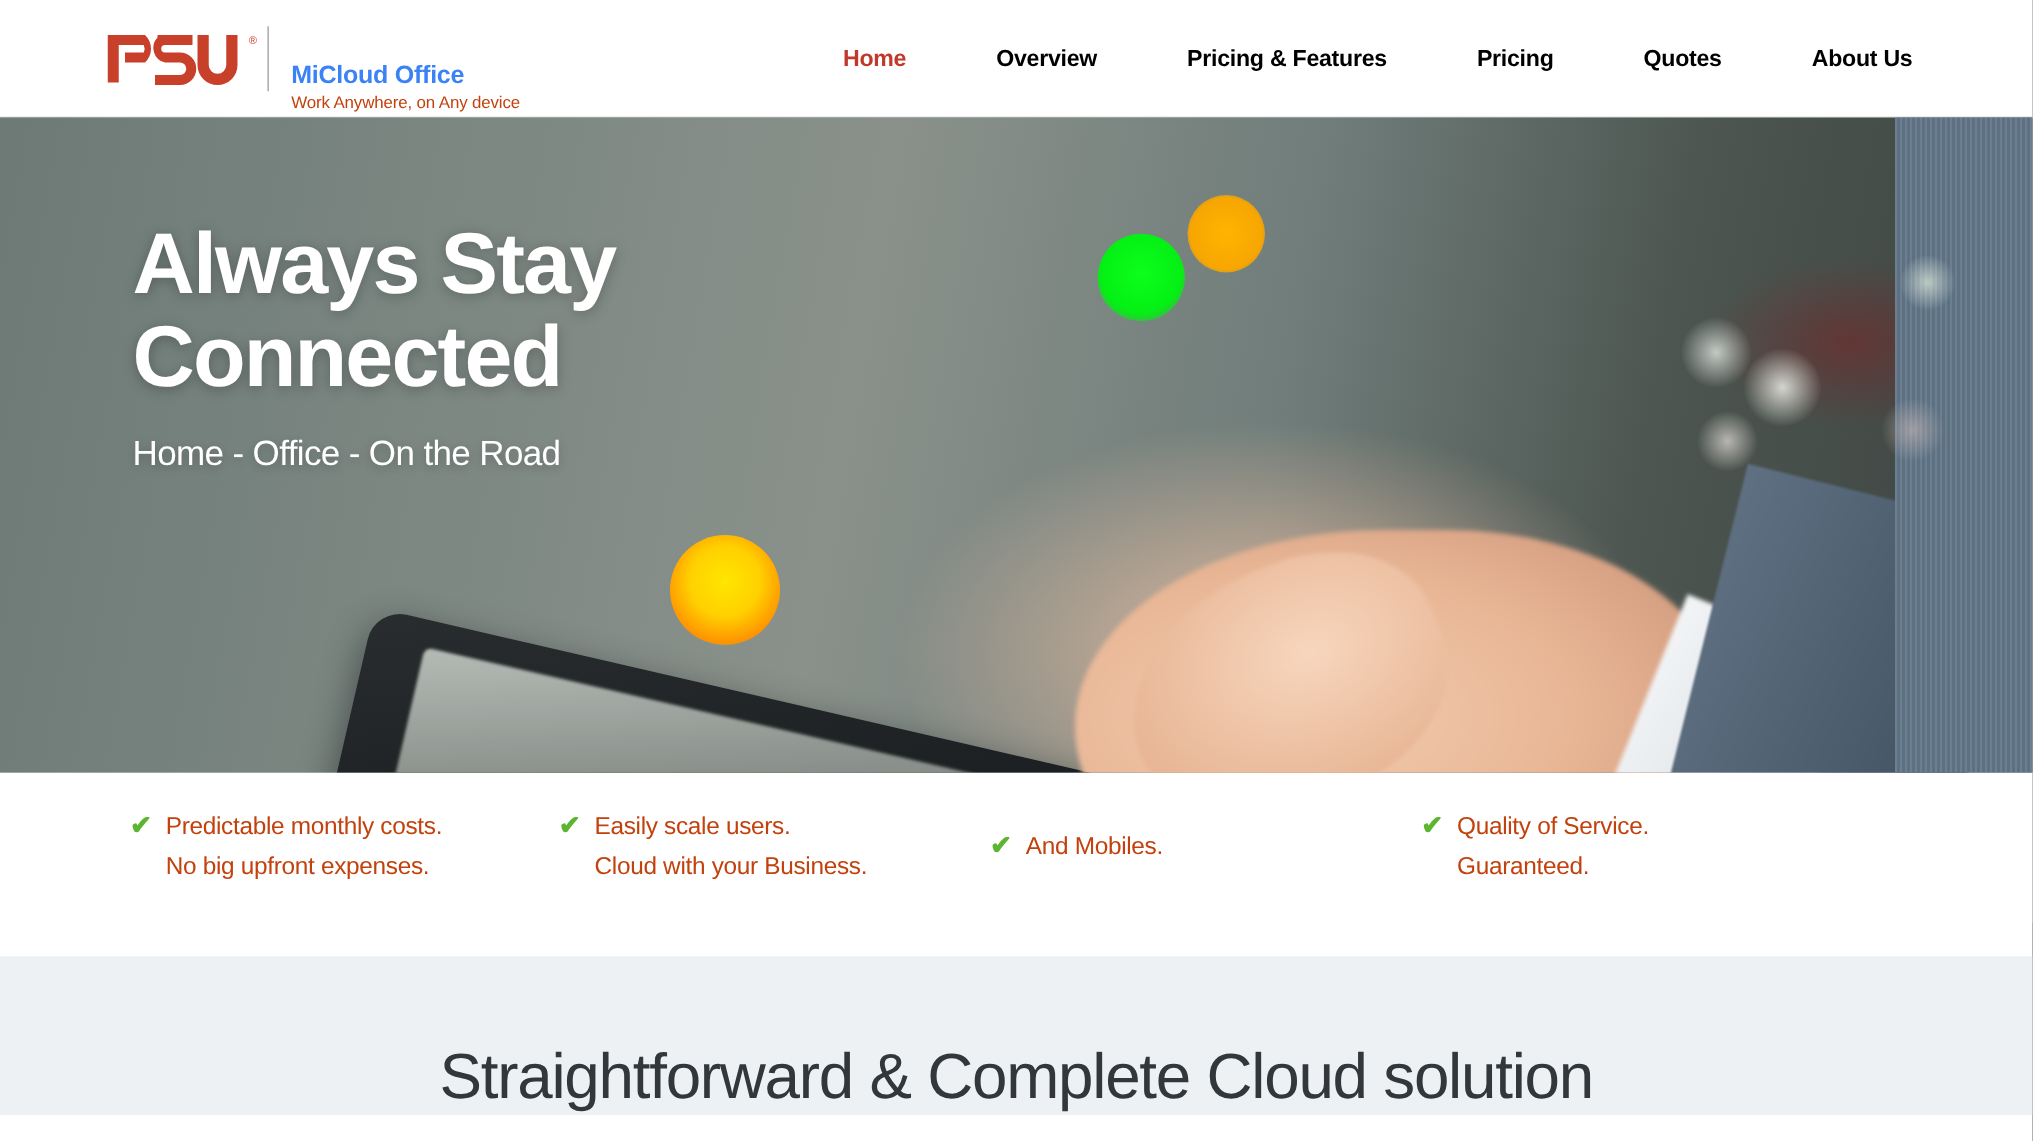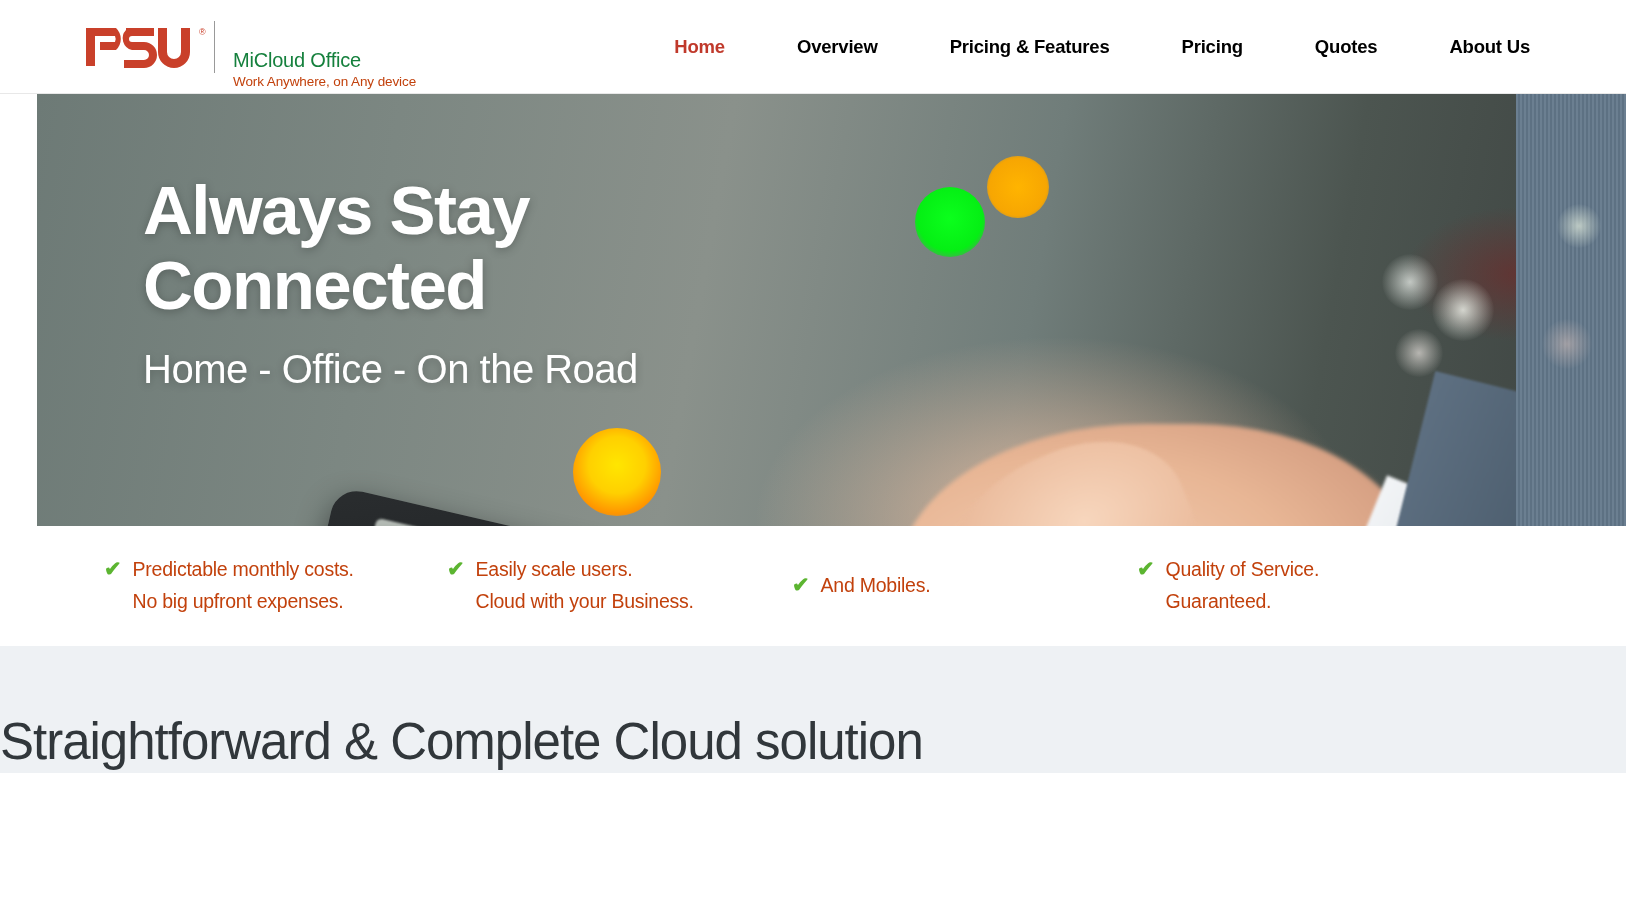--- a/index.html
+++ b/index.html
@@ -43,22 +43,22 @@
   }
   .brand-divider{
     width:1px;
     height:52px;
     background:#999;
     margin:0 18px 0 8px;
   }
   .brand-text{ display:flex; flex-direction:column; justify-content:center; }
   .brand-title{
     font-size:20px;
-    font-weight:normal;
-    color:#15803d;
+    font-weight:bold;
+    color:#3b82f6;
     letter-spacing:-0.2px;
     line-height:1.15;
     margin-top:46px;
   }
   .brand-sub{
     font-size:13.5px;
     color:#c2410c;
     line-height:1.3;
     margin-top:1px;
     letter-spacing:-0.1px;
@@ -79,24 +79,23 @@
     letter-spacing:-0.2px;
     white-space:nowrap;
     cursor:pointer;
   }
   .nav-item:last-child{ padding-right:0; }
   .nav-item.active{ color:#c0392b; }
 
   
   .hero{
     position:relative;
-    height:432px;
+    height:524px;
     overflow:hidden;
     background:#5d6b68;
-    margin-left:37px;
   }
   .hero-photo{
     position:absolute; inset:0;
     background:
       
       linear-gradient(95deg, rgba(0,0,0,0) 0%, rgba(0,0,0,0) 88%, rgba(86,106,124,0.0) 100%),
       radial-gradient(ellipse 300px 200px at 1180px 470px, rgba(233,182,150,0.85), rgba(233,182,150,0) 70%),
       radial-gradient(ellipse 420px 260px at 1020px 430px, rgba(240,195,165,0.9), rgba(240,195,165,0) 72%),
       radial-gradient(ellipse 150px 90px at 1480px 180px, rgba(120,35,35,0.55), rgba(120,35,35,0) 75%),
       linear-gradient(100deg,#6d7a76 0%, #7c8782 22%, #8a918b 42%, #707d7a 62%, #4c5550 80%, #3c4240 100%);
@@ -187,21 +186,21 @@
   .hero-title{
     font-size:69px;
     font-weight:bold;
     color:#ffffff;
     line-height:1.08;
     letter-spacing:-1.5px;
     text-shadow:0 2px 10px rgba(0,0,0,0.25);
   }
   .hero-sub{
     margin-top:24px;
-    font-size:40px;
+    font-size:28px;
     font-weight:400;
     color:#ffffff;
     letter-spacing:-0.5px;
     text-shadow:0 2px 8px rgba(0,0,0,0.22);
   }
 
   
   .bullets{
     height:120px;
     background:#ffffff;
@@ -233,20 +232,22 @@
     letter-spacing:-0.25px;
     white-space:nowrap;
   }
 
   
   .lower{
     height:127px;
     background:#eef1f4;
     display:flex;
     align-items:flex-end;
+    justify-content:center;
+    margin-top:27px;
   }
   .lower-title{
     font-size:51px;
     font-weight:400;
     color:#31373b;
     letter-spacing:-1px;
     line-height:1;
     padding-bottom:6px;
     white-space:nowrap;
   }

